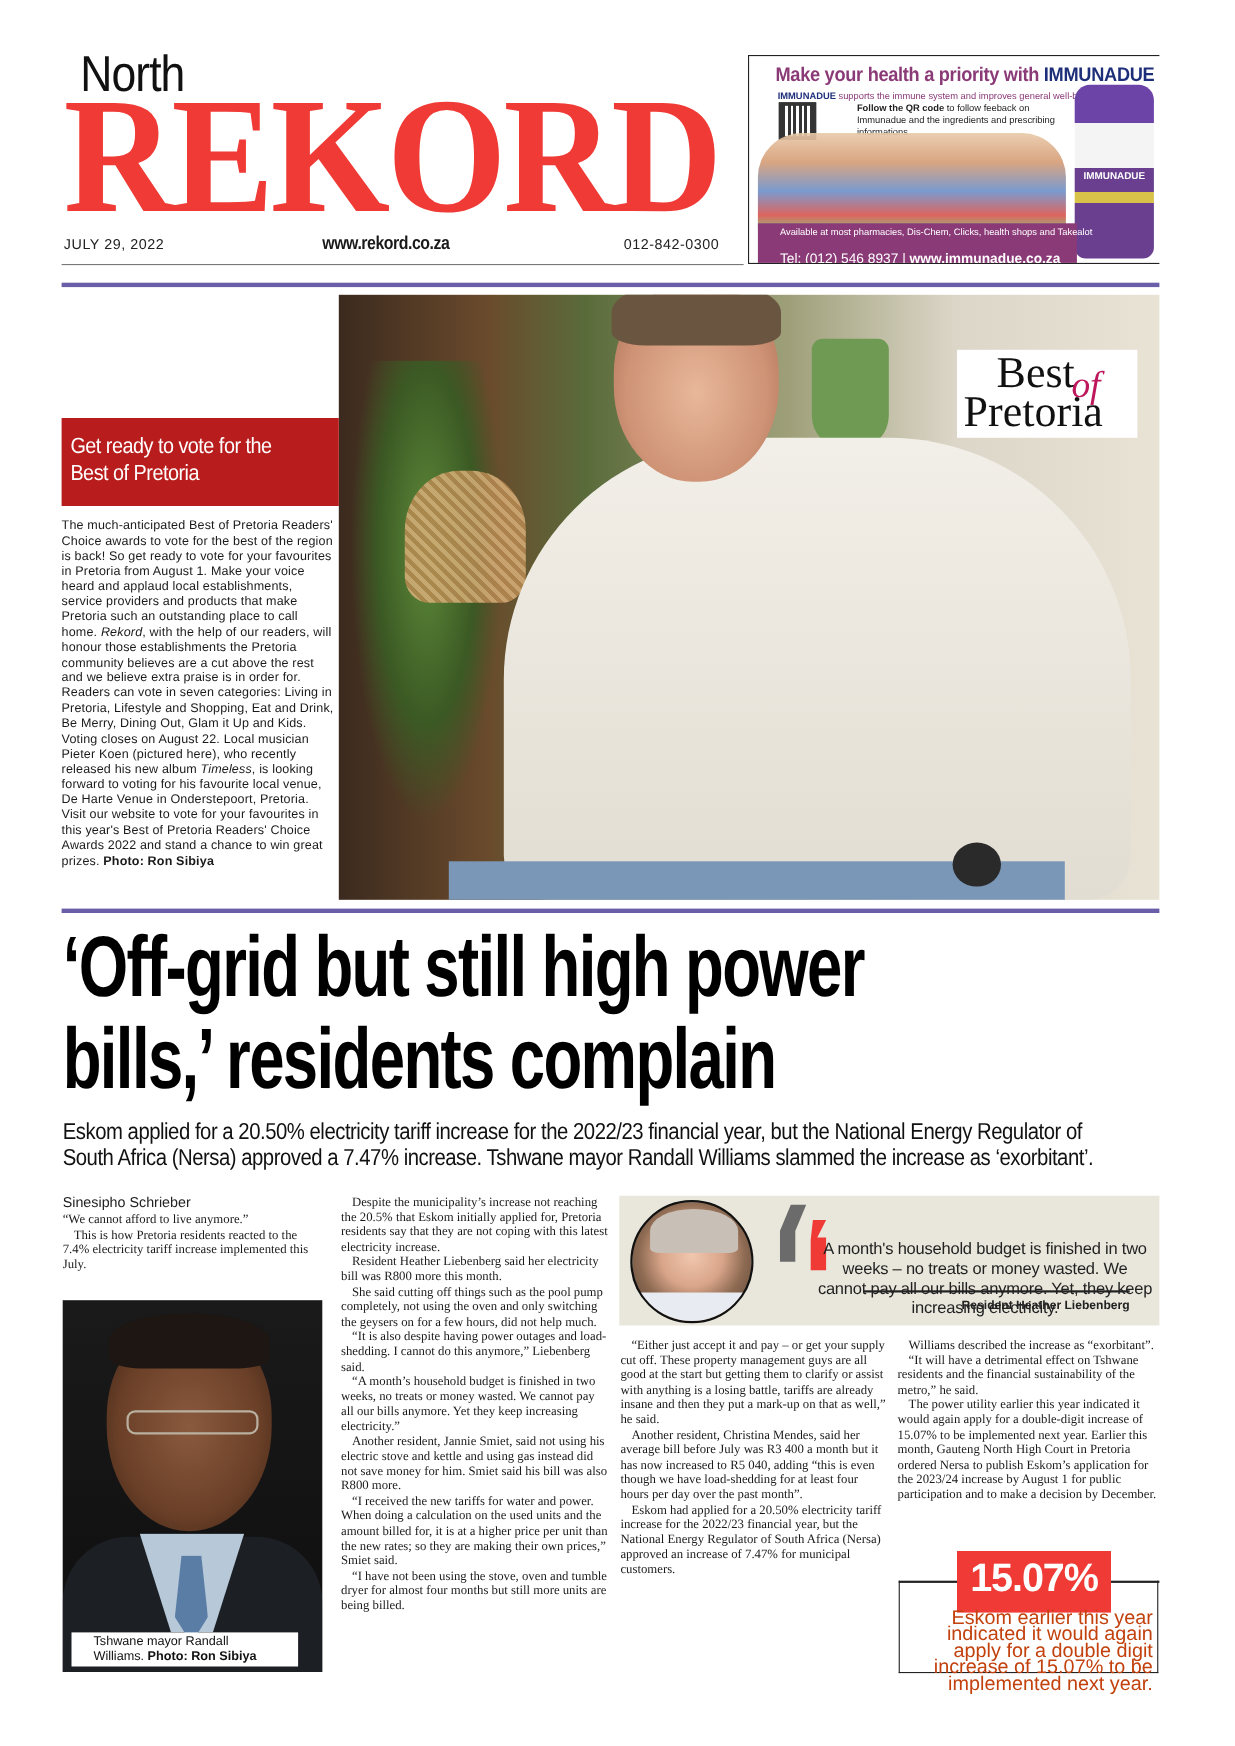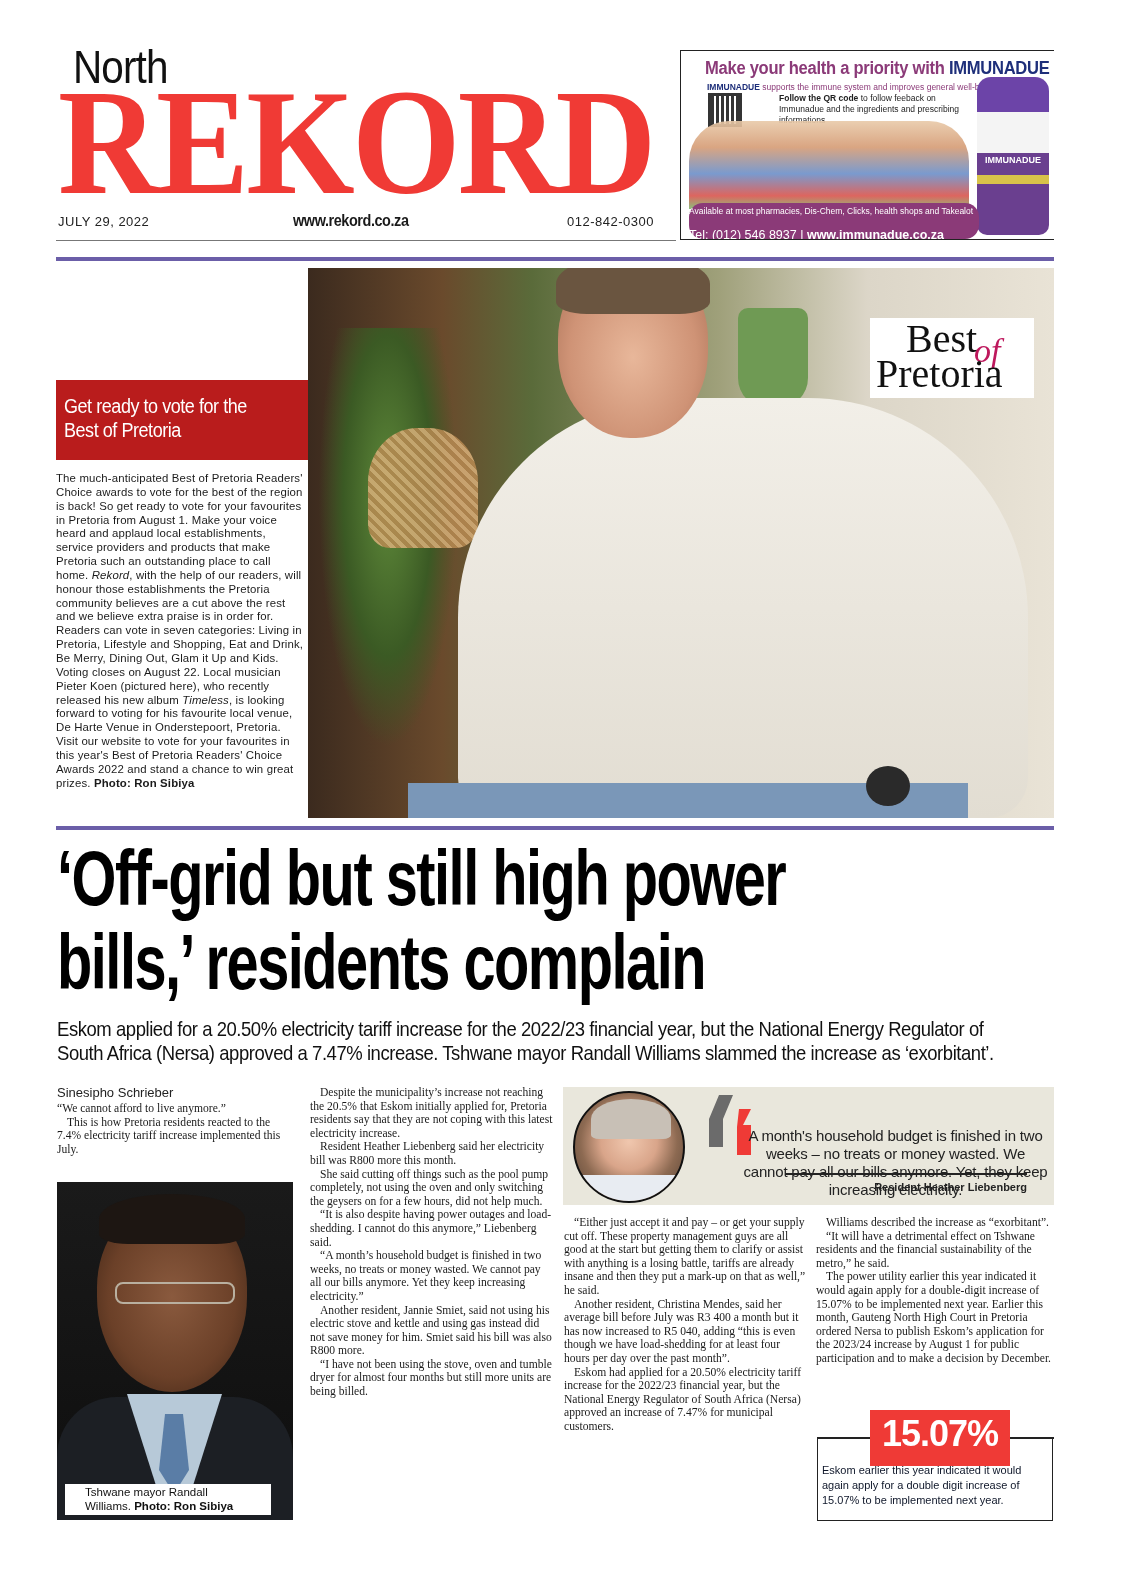--- a/index.html
+++ b/index.html
@@ -25,21 +25,21 @@
     .ad-sub b { color: #1e2f7a; }
     .ad-qr { position: absolute; left: 27px; top: 42px; width: 34px; height: 34px; background:
       repeating-linear-gradient(90deg, #111 0 3px, #fff 3px 5px),
       #111; opacity: 0.85; border: 3px solid #111; }
     .ad-qr-text { position: absolute; left: 98px; top: 42px; width: 200px; font-size: 8.5px; line-height: 11px; color: #222; }
     .ad-people { position: absolute; left: 8px; top: 70px; width: 280px; height: 88px; border-radius: 40px 40px 0 0;
       background: linear-gradient(180deg, #e8c9a8 0%, #d59b74 30%, #6b8fc9 60%, #d9544d 85%, #7fb86e 100%); opacity: 0.9; }
     .ad-bottle { position: absolute; left: 296px; top: 26px; width: 72px; height: 158px; border-radius: 14px 14px 10px 10px;
       background: linear-gradient(180deg, #6c44a8 0 22%, #f4f4f4 22% 48%, #6a3f8f 48% 62%, #d8c24a 62% 68%, #6a3f8f 68% 100%); }
     .ad-bottle-label { position: absolute; left: 6px; top: 78px; width: 60px; font-size: 9px; font-weight: bold; color: #fff; text-align: center; }
-    .ad-band { position: absolute; left: 8px; top: 152px; width: 290px; height: 36px; background: #8b3a78; color: #fff; padding: 3px 0; border-radius: 14px; }
+    .ad-band { position: absolute; left: 8px; top: 152px; width: 290px; height: 36px; background: #8b3a78; color: #fff; padding: 3px 20px; }
     .ad-avail { font-size: 8.5px; white-space: nowrap; }
     .ad-tel { font-size: 12.5px; margin-top: 12px; white-space: nowrap; }
     .ad-tel b { font-weight: bold; }
 
     
     .rule-purple { height: 4px; background: #6b5ea8; }
     .rule-top { left: 56px; top: 257px; width: 998px; }
     .rule-mid { left: 56px; top: 826px; width: 998px; }
 
     
@@ -99,21 +99,21 @@
     .quote-mark { position:absolute; left: 146px; top: 8px; width: 46px; height: 60px; }
     .quote-text { position:absolute; left: 180px; top: 8px; width: 305px; text-align: center; font-size: 15px; line-height: 18px; color: #222; letter-spacing: -0.2px; margin-top: 32px; }
     .quote-rule { position:absolute; left: 222px; top: 86px; width: 242px; height: 1.5px; background: #222; }
     .quote-attr { position:absolute; left: 222px; top: 94px; width: 242px; text-align: right; font-size: 11px; font-weight: bold; color: #222; }
 
     
     .stat-box { left: 817px; top: 1437px; width: 236px; height: 84px; border: 1.5px solid #222; border-top: none; }
     .stat-box-top-l { left: 817px; top: 1437px; width: 55px; height: 1.5px; background: #222; }
     .stat-box-top-r { left: 1008px; top: 1437px; width: 46px; height: 1.5px; background: #222; }
     .stat-pill { left: 870px; top: 1410px; width: 140px; height: 56px; background: #ef3a36; color: #fff; font-weight: bold; font-size: 36px; line-height: 48px; text-align: center; letter-spacing: -1px; }
-    .stat-text { left: 822px; top: 1463px; width: 226px; text-align: left; font-size: 11px; line-height: 15px; color: #0f172a; }
+    .stat-text { left: 822px; top: 1463px; width: 226px; text-align: right; font-size: 18px; line-height: 15px; color: #c2410c; }
   </style>
 </head>
 <body>
 
 <div class="abs north">North</div>
 <div class="abs rekord">REKORD</div>
 <div class="abs mast-meta mast-date">JULY 29, 2022</div>
 <div class="abs mast-url">www.rekord.co.za</div>
 <div class="abs mast-meta mast-phone">012-842-0300</div>
 <div class="abs mast-rule"></div>
@@ -182,20 +182,21 @@
   <div class="mayor-caption"><span>Tshwane mayor Randall Williams. </span><b>Photo: Ron Sibiya</b></div>
 </div>
 
 <div class="abs col col2">
   <p>Despite the municipality’s increase not reaching the 20.5% that Eskom initially applied for, Pretoria residents say that they are not coping with this latest electricity increase.</p>
   <p>Resident Heather Liebenberg said her electricity bill was R800 more this month.</p>
   <p>She said cutting off things such as the pool pump completely, not using the oven and only switching the geysers on for a few hours, did not help much.</p>
   <p>“It is also despite having power outages and load-shedding. I cannot do this anymore,” Liebenberg said.</p>
   <p>“A month’s household budget is finished in two weeks, no treats or money wasted. We cannot pay all our bills anymore. Yet they keep increasing electricity.”</p>
   <p>Another resident, Jannie Smiet, said not using his electric stove and kettle and using gas instead did not save money for him. Smiet said his bill was also R800 more.</p>
+  <p>“I received the new tariffs for water and power. When doing a calculation on the used units and the amount billed for, it is at a higher price per unit than the new rates; so they are making their own prices,” Smiet said.</p>
   <p>“I have not been using the stove, oven and tumble dryer for almost four months but still more units are being billed.</p>
 </div>
 
 <div class="abs quote-box">
   <div class="quote-avatar">
     <div class="hairq"></div>
     <div class="shirtq"></div>
   </div>
   <svg class="quote-mark" viewBox="0 0 46 60">
     <polygon points="10,0 24,0 14,24 14,52 0,52 0,24" fill="#6b6b6b"></polygon>

